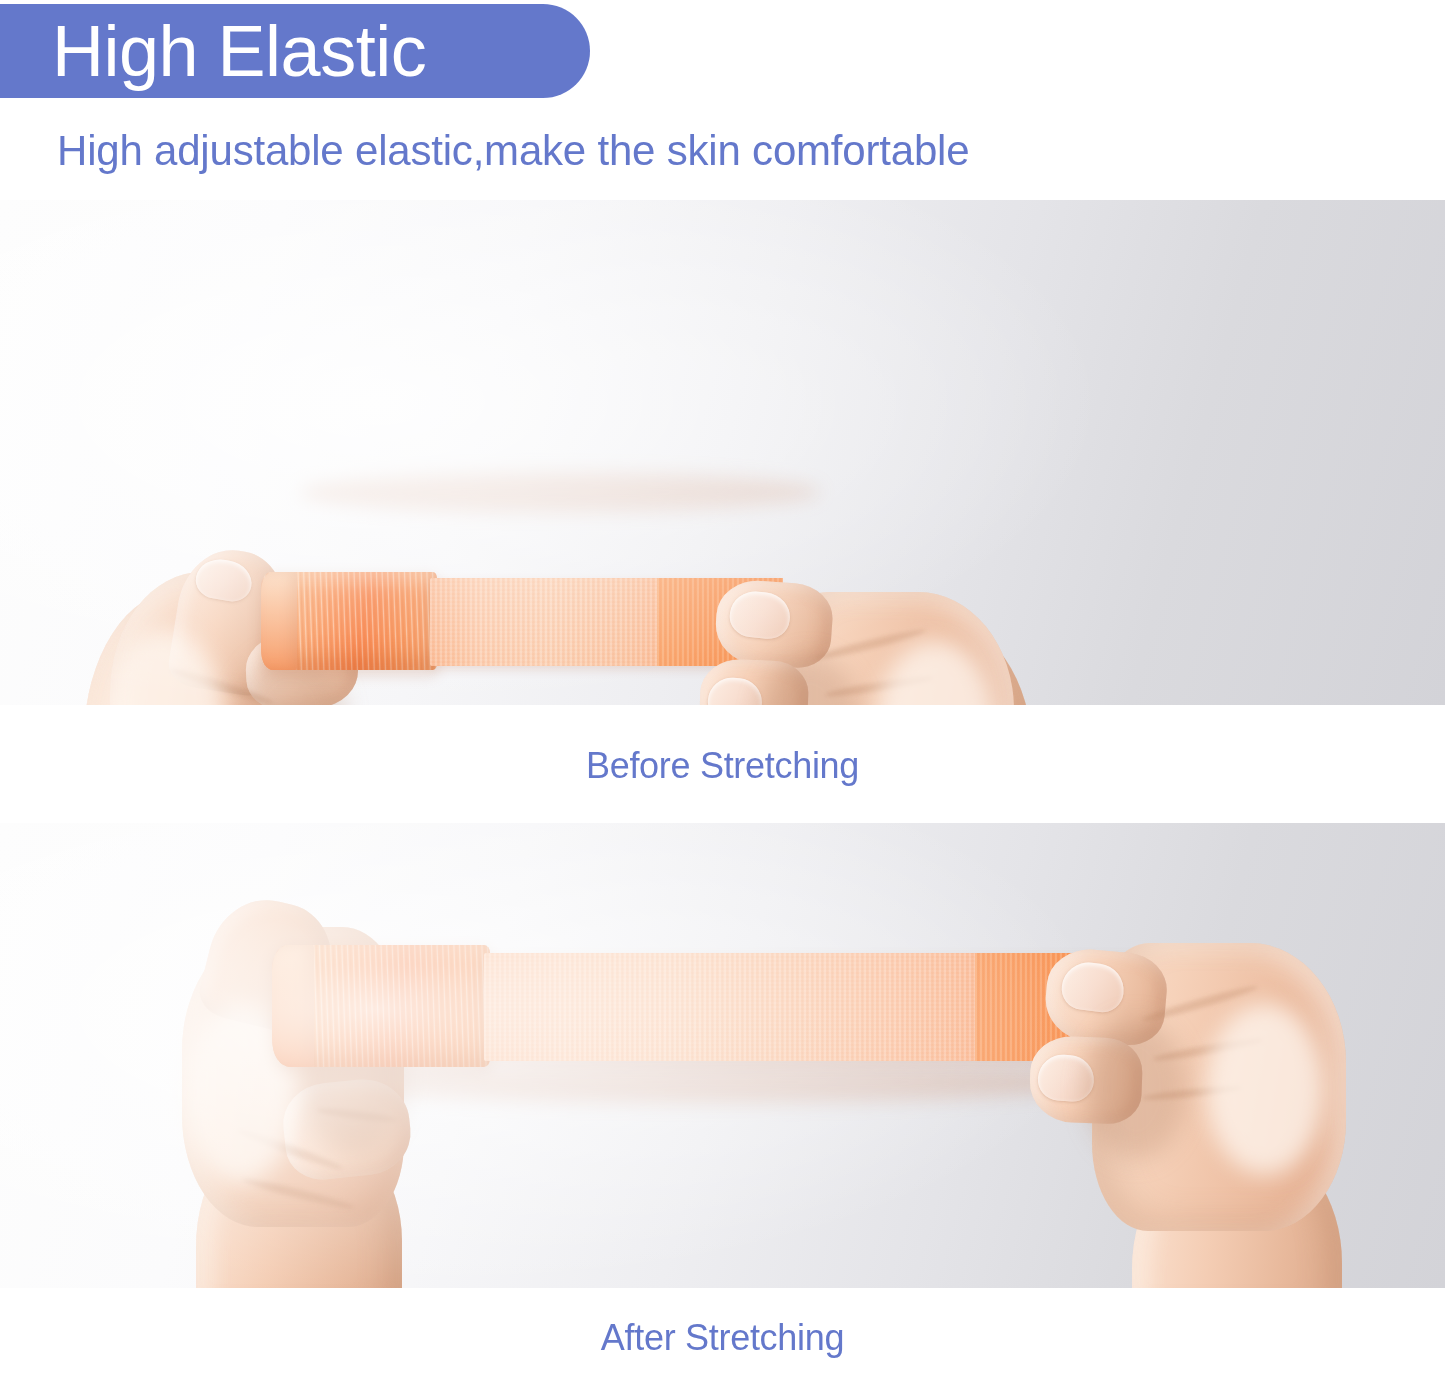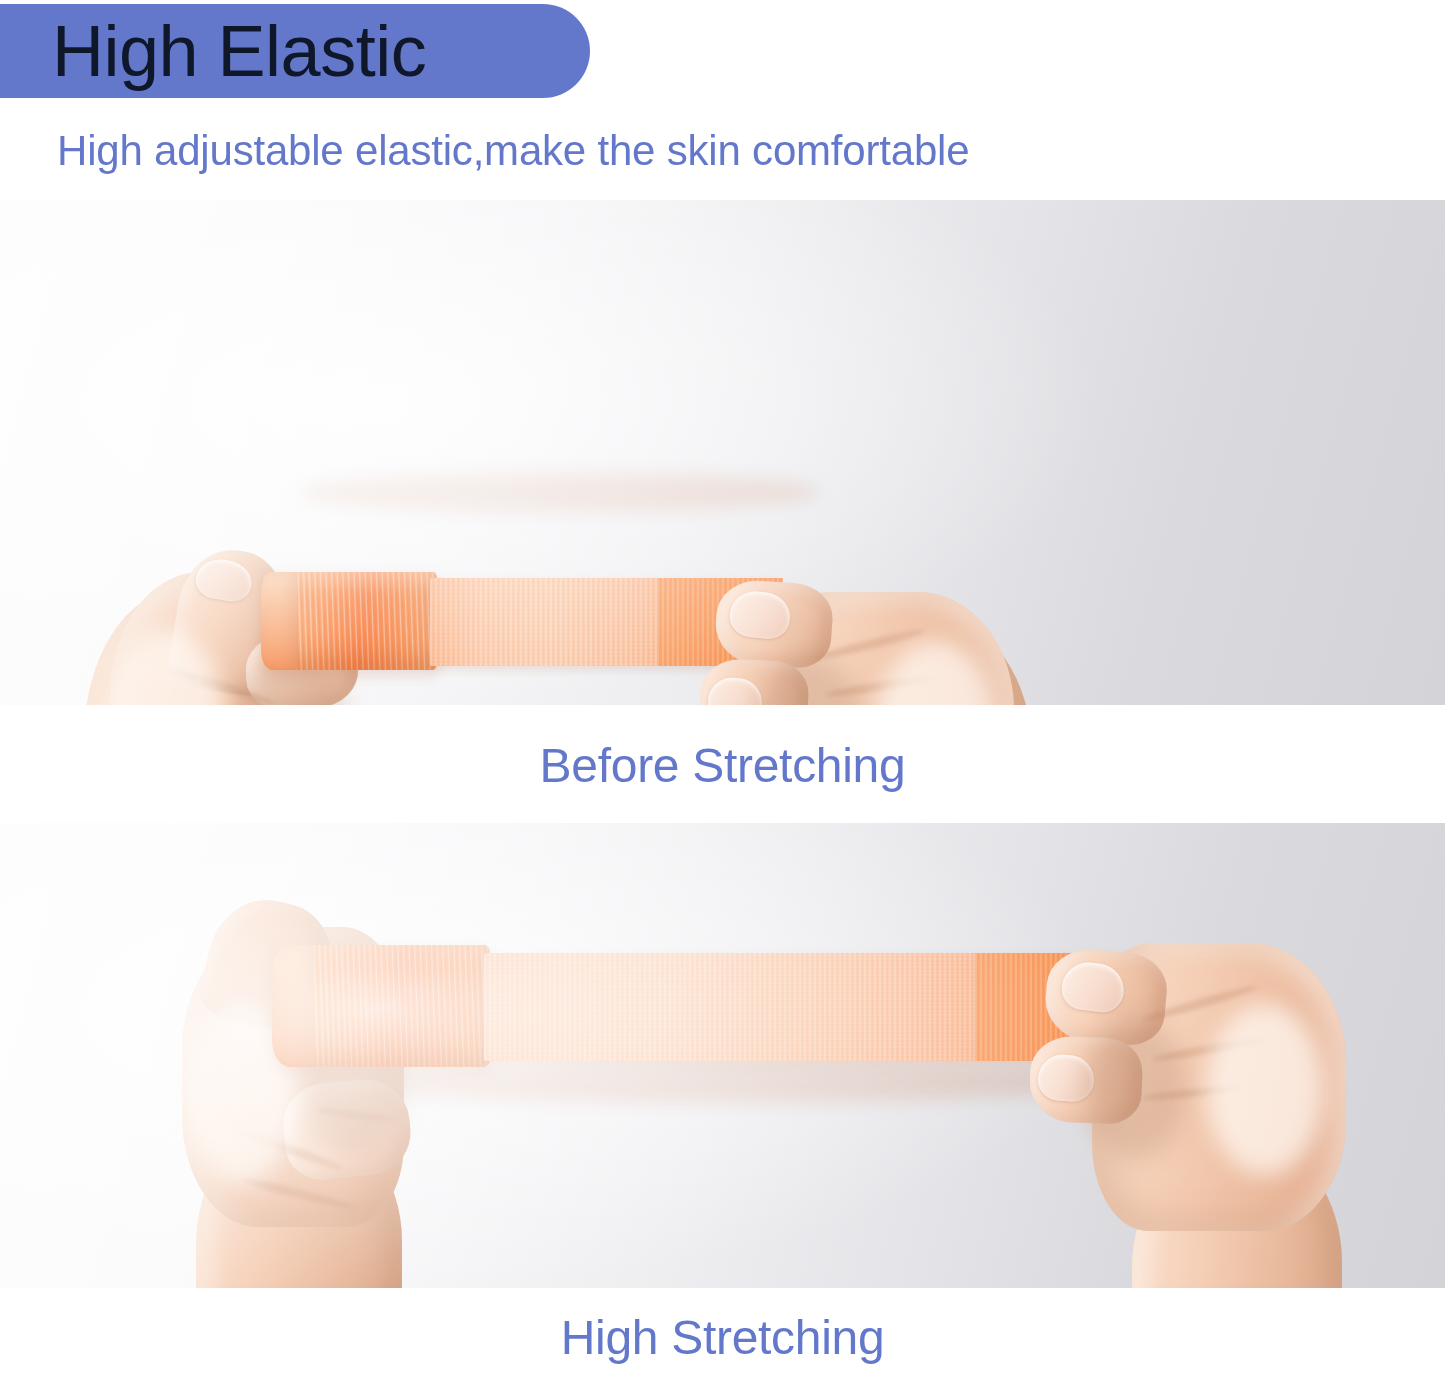--- a/index.html
+++ b/index.html
@@ -32,21 +32,21 @@
     height: 94px;
     background: #6478cb;
     border-top-right-radius: 47px;
     border-bottom-right-radius: 47px;
     border-top-left-radius: 0;
     border-bottom-left-radius: 0;
     display: flex;
     align-items: center;
   }
   #title-badge-text {
-    color: #0f172a;
+    color: #ffffff;
     font-size: 72px;
     line-height: 72px;
     font-weight: 400;
     letter-spacing: -0.5px;
     margin-left: 52px;
     white-space: nowrap;
     font-family: "Liberation Sans", sans-serif;
   }
   #header-subtitle {
     position: absolute;
@@ -159,21 +159,21 @@
     width: 1445px;
     background: #ffffff;
     display: flex;
     align-items: center;
     justify-content: center;
   }
   #caption-before { top: 705px; height: 118px; }
   #caption-after  { top: 1288px; height: 95px; }
   .caption-text {
     color: #6478cb;
-    font-size: 48px;
+    font-size: 36px;
     line-height: 56px;
     font-weight: 400;
     letter-spacing: -0.3px;
     white-space: nowrap;
     font-family: "Liberation Sans", sans-serif;
   }
   #caption-after .caption-text { position: relative; top: 2px; }
   #caption-before .caption-text { position: relative; top: 2px; }
 </style>
 </head>
@@ -372,14 +372,14 @@
 
   <div class="crease" style="left:1140px; top:176px; width:120px; height:9px; transform: rotate(-16deg);"></div>
   <div class="crease" style="left:1152px; top:222px; width:112px; height:9px; transform: rotate(-10deg);"></div>
   <div class="crease" style="left:1142px; top:266px; width:100px; height:8px; transform: rotate(-6deg);"></div>
 
   <div class="shade" style="left:1086px; top:196px; width:100px; height:140px;"></div>
   <div class="hilite" style="left:1206px; top:180px; width:118px; height:172px;"></div>
 </div>
 
 <div id="caption-after" class="caption-band">
-  <span class="caption-text">High Stretching</span>
+  <span class="caption-text">After Stretching</span>
 </div>
 
 </body></html>

